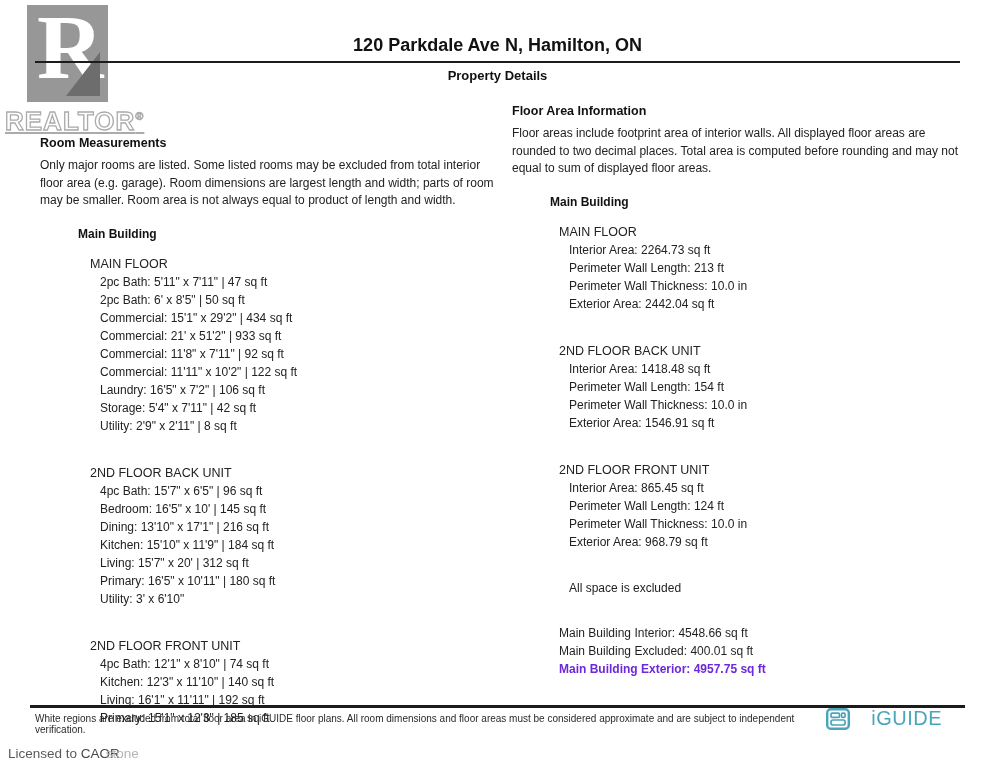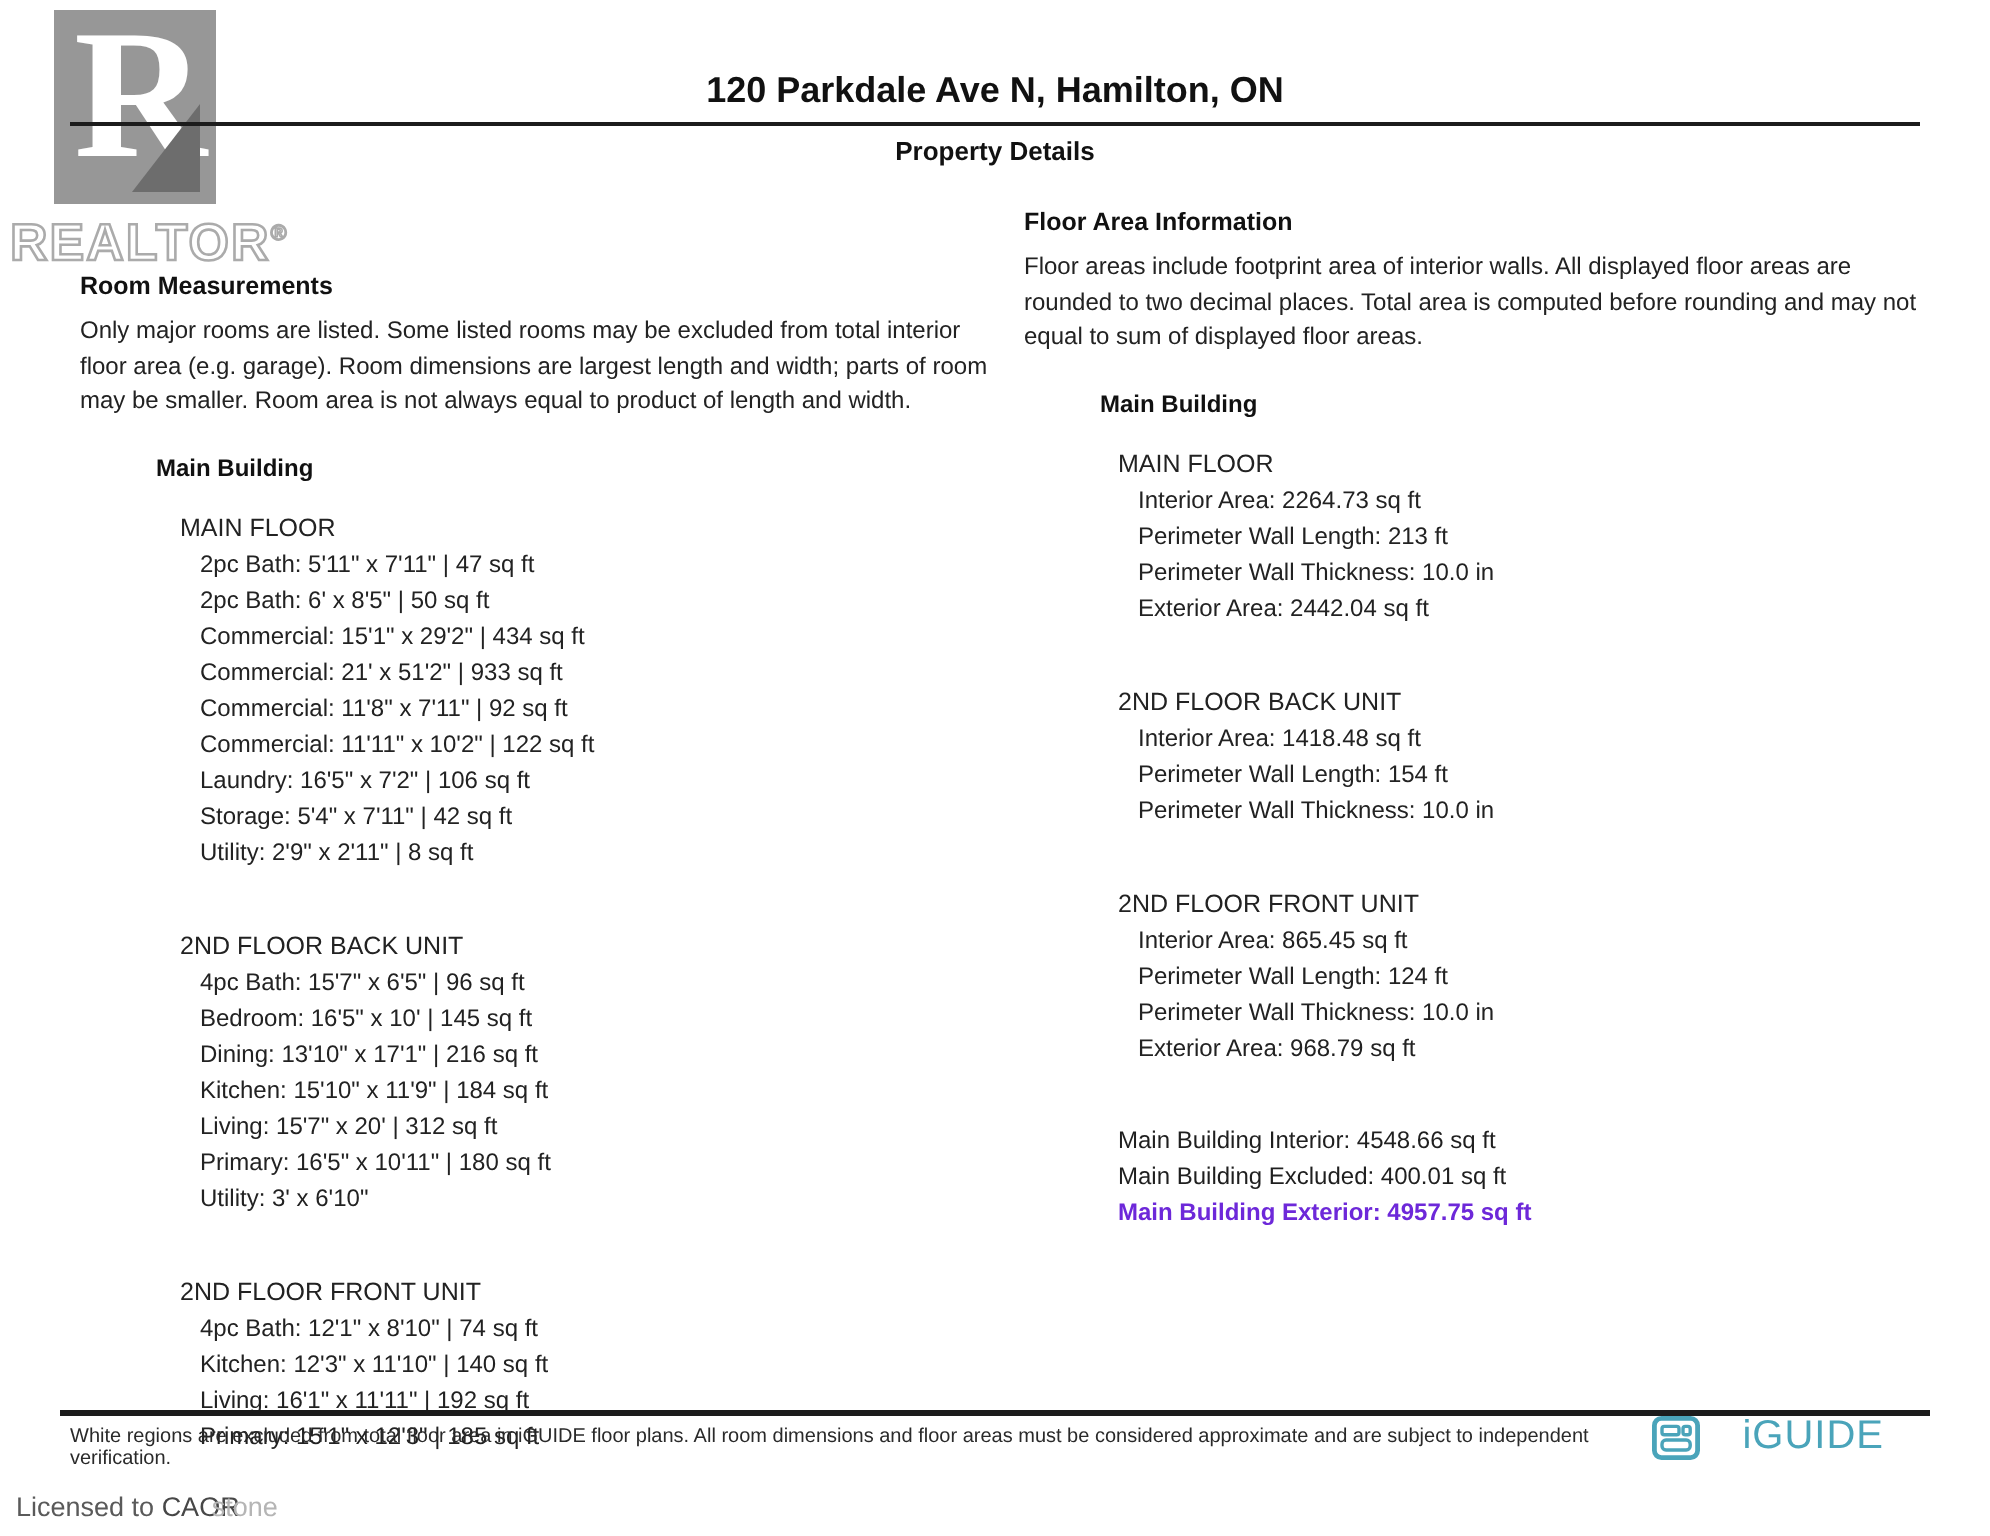--- a/index.html
+++ b/index.html
@@ -27,20 +27,21 @@
     position:absolute; right:8px; bottom:6px; width:34px; height:44px;
     background:#6d6d6d;
     clip-path:polygon(100% 0, 100% 100%, 0 100%);
   }
   .realtor-word {
     position:absolute; left:-22px; top:101px;
     font-size:26px; font-weight:bold; letter-spacing:1px;
     color:rgba(255,255,255,0.15);
     -webkit-text-stroke:1.3px #ababab;
     white-space:nowrap;
+    text-decoration:underline;
   }
   .realtor-reg { font-size:11px; vertical-align:10px; -webkit-text-stroke:0.8px #ababab; }
 
   
   .header-title {
     position:absolute; top:35px; left:0; right:0; z-index:2;
     text-align:center; font-size:18px; font-weight:bold; color:#111;
   }
   .header-rule {
     position:absolute; top:61px; left:35px; width:925px; height:2px;
@@ -163,31 +164,33 @@
       <div class="line">Perimeter Wall Length: 213 ft</div>
       <div class="line">Perimeter Wall Thickness: 10.0 in</div>
       <div class="line">Exterior Area: 2442.04 sq ft</div>
     </div>
 
     <div class="floor-section section-gap" style="margin-left:47px">
       <div class="floor-name" style="margin-top:0">2ND FLOOR BACK UNIT</div>
       <div class="line">Interior Area: 1418.48 sq ft</div>
       <div class="line">Perimeter Wall Length: 154 ft</div>
       <div class="line">Perimeter Wall Thickness: 10.0 in</div>
+      <div class="line">Exterior Area: 1546.91 sq ft</div>
     </div>
 
     <div class="floor-section section-gap" style="margin-left:47px">
       <div class="floor-name" style="margin-top:0">2ND FLOOR FRONT UNIT</div>
       <div class="line">Interior Area: 865.45 sq ft</div>
       <div class="line">Perimeter Wall Length: 124 ft</div>
       <div class="line">Perimeter Wall Thickness: 10.0 in</div>
       <div class="line">Exterior Area: 968.79 sq ft</div>
     </div>
 
     <div class="floor-section section-gap" style="margin-left:47px">
+      <div class="line">All space is excluded</div>
     </div>
 
     <div class="total-block">
       <div class="line">Main Building Interior: 4548.66 sq ft</div>
       <div class="line">Main Building Excluded: 400.01 sq ft</div>
       <div class="line bold">Main Building Exterior: 4957.75 sq ft</div>
     </div>
   </div>
 
   <div class="footer-rule"></div>

